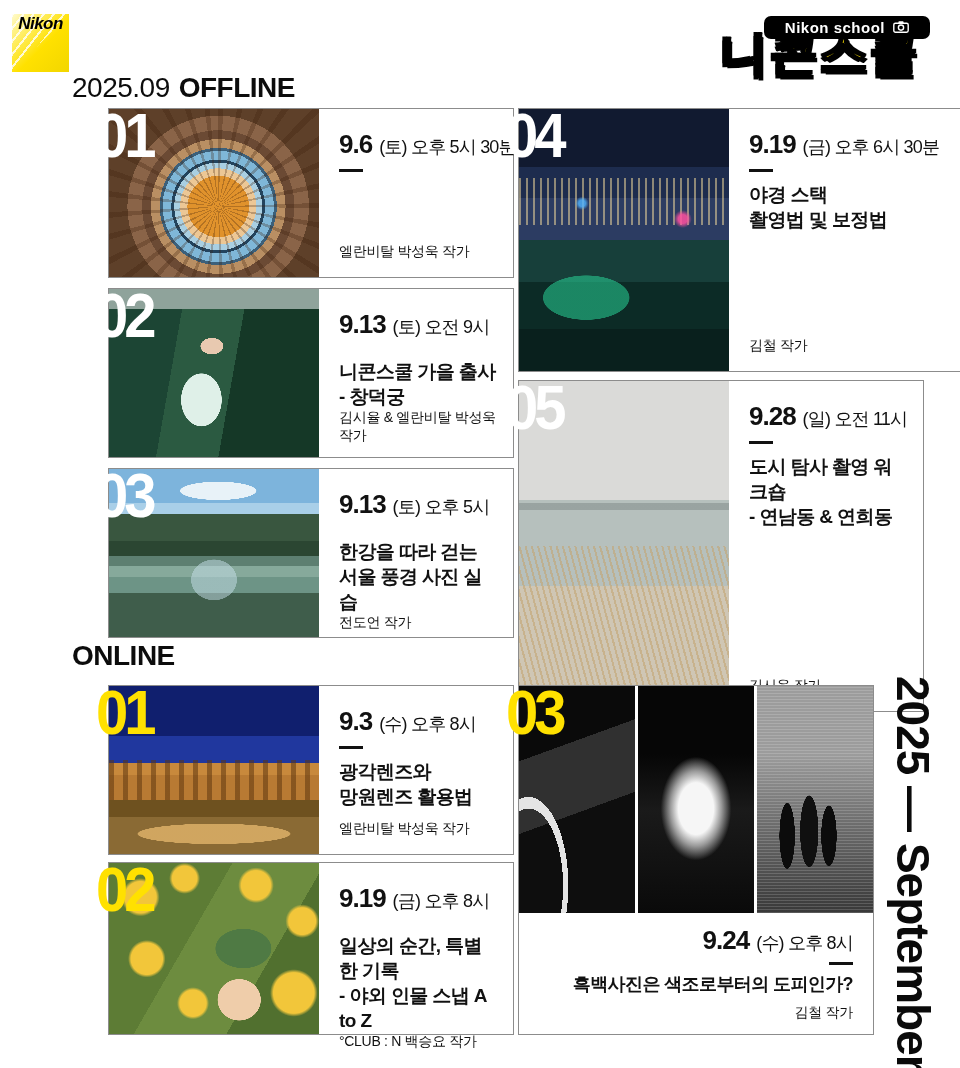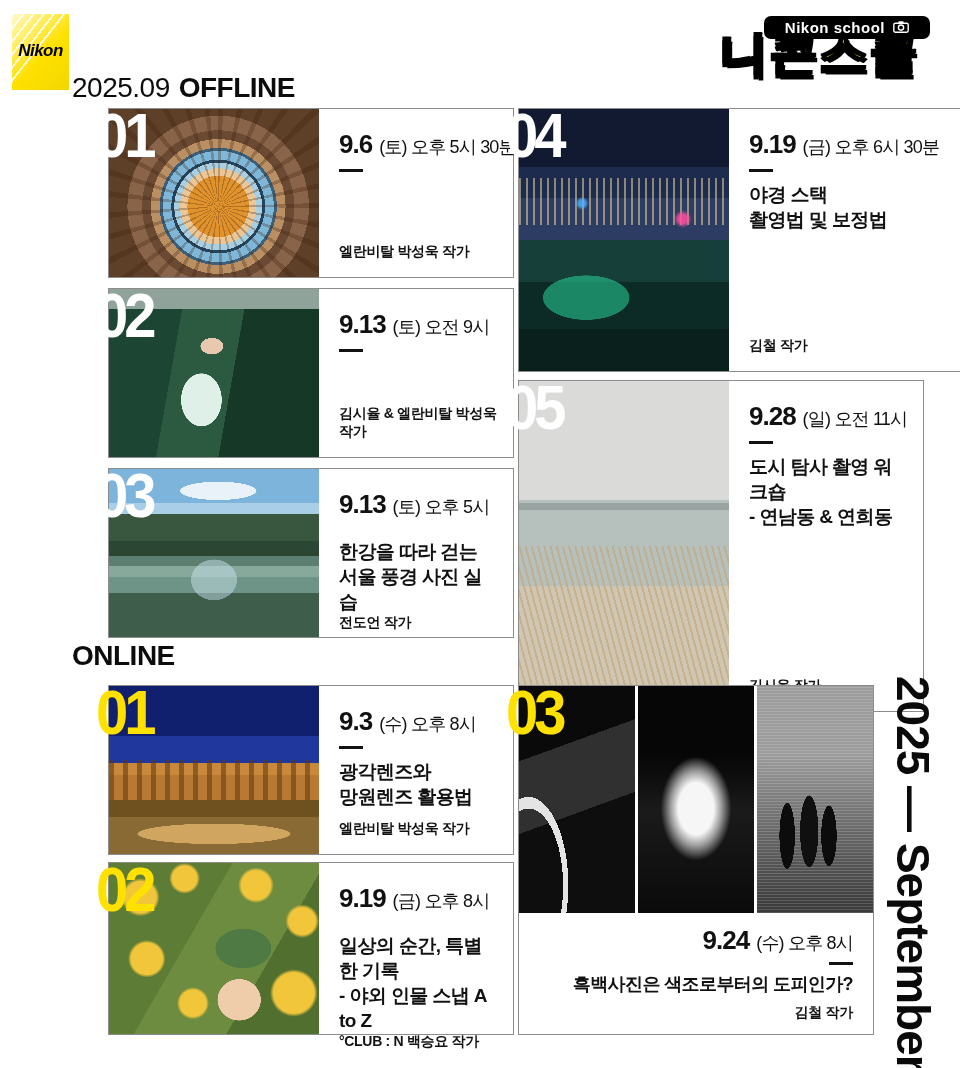--- a/index.html
+++ b/index.html
@@ -3,23 +3,23 @@
 <meta charset="utf-8">
 <style>
   html,body { margin:0; padding:0; background:#fff; }
   .page {
     position:relative; width:960px; height:1068px; background:#fff;
     font-family:"Liberation Sans","DejaVu Sans",sans-serif; overflow:hidden; color:#111;
   }
 
   
   .nikon-logo {
-    position:absolute; left:12px; top:14px; width:57px; height:76px;
+    position:absolute; left:12px; top:14px; width:57px; height:58px;
     background:linear-gradient(135deg,#fffbd0 0%,#fff289 16%,#ffe100 55%,#f2d600 100%);
-    display:flex; align-items:center; justify-content:center;
+    display:flex; align-items:flex-start; justify-content:center;
   }
   .nikon-streaks {
     position:absolute; inset:0;
     background:repeating-linear-gradient(128deg, rgba(255,255,255,.92) 0 2px, rgba(255,255,255,0) 2px 8px);
     clip-path:polygon(0 0, 100% 0, 0 100%);
     opacity:.85;
   }
   .nikon-word { position:relative; font-style:italic; font-weight:700; font-size:17px; letter-spacing:-0.5px; padding-bottom:3px; color:#000; }
 
   
@@ -53,21 +53,21 @@
     color:#fff; transform:scaleY(1.08); transform-origin:top left;
   }
   .num-y { color:#ffe100; }
   .panel { flex:1; display:flex; flex-direction:column; padding:20px 16px 16px 20px; min-width:0; }
   .date { display:flex; align-items:baseline; gap:7px; white-space:nowrap; }
   .day  { font-size:26px; font-weight:800; letter-spacing:-1px; }
   .meta { font-size:18px; font-weight:500; letter-spacing:-0.8px; }
   .dash { width:24px; height:3px; background:#111; margin:9px 0 10px; }
   .title { font-size:19px; font-weight:600; line-height:1.32; letter-spacing:-0.6px; color:#111; }
   .tl { display:block; }
-  .author { margin-top:auto; font-size:14px; font-weight:700; color:#111; letter-spacing:-0.3px; }
+  .author { margin-top:auto; font-size:14px; font-weight:400; color:#111; letter-spacing:-0.3px; }
 
   #card-off1 { left:72px;  top:108px; width:406px; height:170px; }
   #card-off2 { left:72px;  top:288px; width:406px; height:170px; }
   #card-off3 { left:72px;  top:468px; width:406px; height:170px; }
   #card-off4 { left:482px; top:108px; width:456px; height:264px; }
   #card-off5 { left:482px; top:380px; width:406px; height:332px; }
   #card-on1  { left:72px;  top:685px; width:406px; height:170px; }
   #card-on2  { left:72px;  top:862px; width:406px; height:173px; }
   #card-on3  { left:482px; top:685px; width:356px; height:350px; flex-direction:column; }
 
@@ -191,20 +191,24 @@
   <div class="card" id="card-off2">
     <div class="photo ph-o2">
       <div class="num">02</div>
     </div>
     <div class="panel">
       <div class="date">
         <span class="day">9.13</span>
         <span class="meta">(토) 오전 9시</span>
       </div>
       <div class="dash"></div>
+      <div class="title">
+        <span class="tl">니콘스쿨 가을 출사</span>
+        <span class="tl">- 창덕궁</span>
+      </div>
       <div class="author">김시율 &amp; 엘란비탈 박성욱 작가</div>
     </div>
   </div>
 
   <div class="card" id="card-off3">
     <div class="photo ph-o3">
       <div class="num">03</div>
     </div>
     <div class="panel">
       <div class="date">

